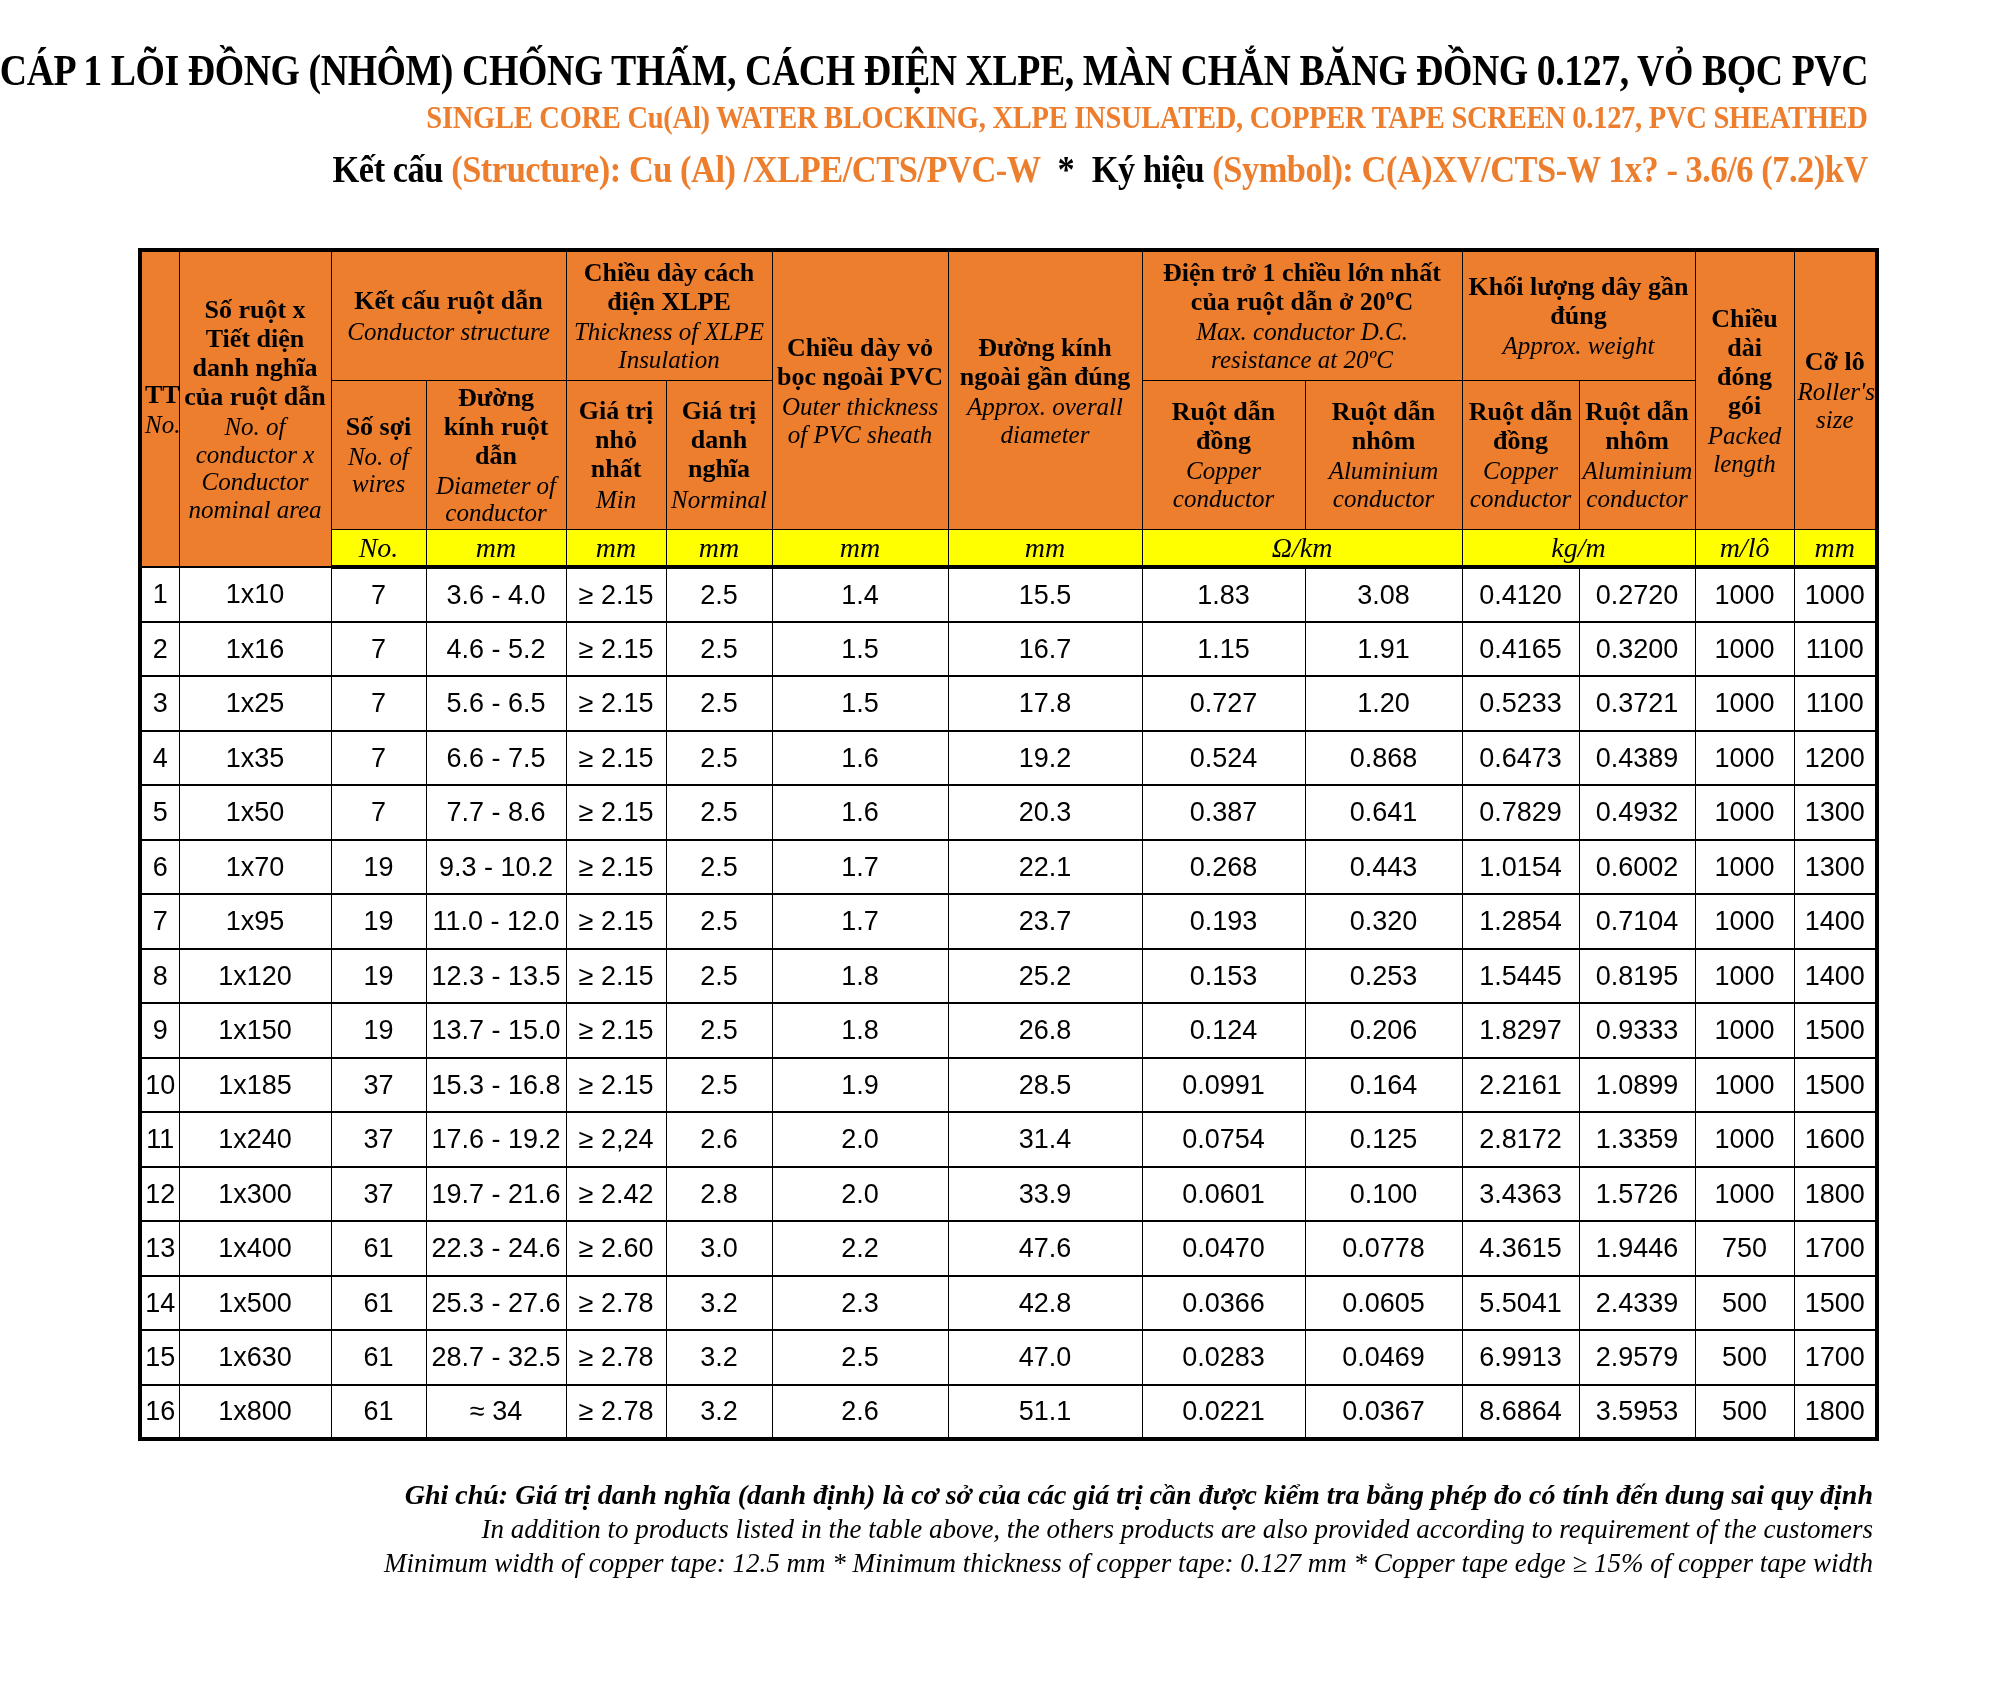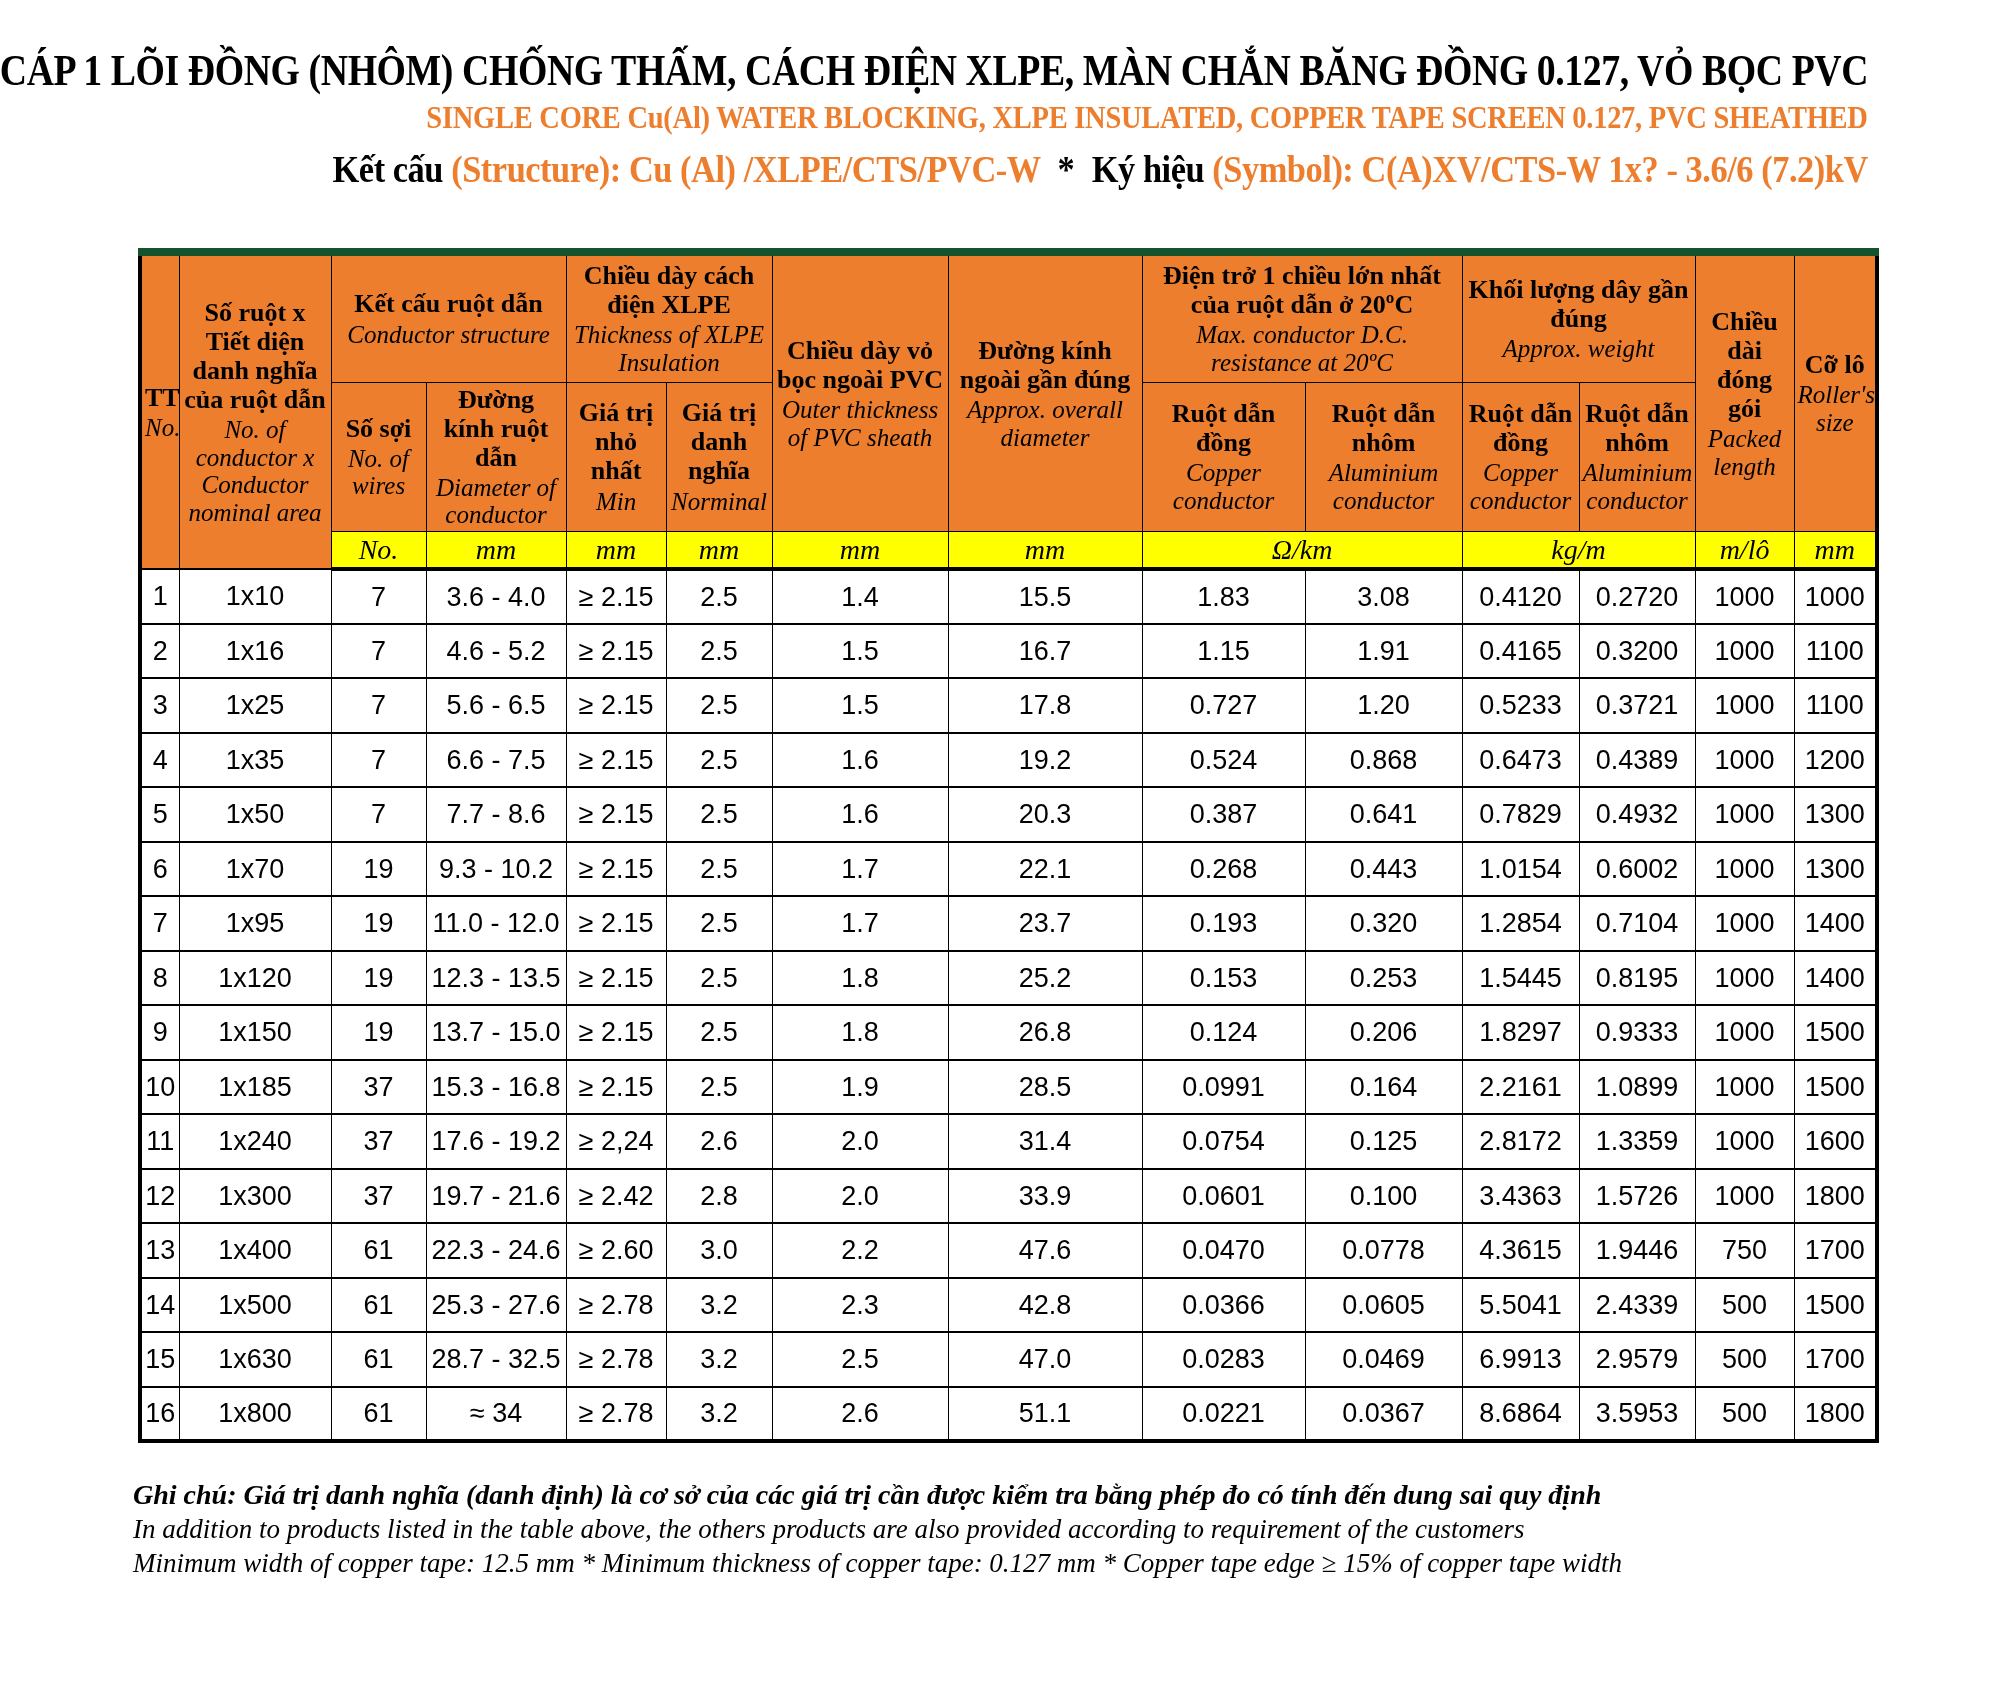--- a/index.html
+++ b/index.html
@@ -52,32 +52,32 @@
     margin-top:2px;
   }
   .spec thead tr.h1{height:130px;}
   .spec thead tr.h2{height:142px;}
   .spec thead tr.units{height:38px;}
   .spec thead tr.units td{
     background:var(--yellow);
     font-style:italic;font-size:28px;text-align:center;vertical-align:middle;
     border-bottom:4px solid #000;
   }
-  .spec thead tr.h1 th{border-top:8px solid #14532d;}
+  .spec thead tr.h1 th{border-top:3px solid #14532d;}
   .spec tbody td{
     font-family:"Liberation Sans", sans-serif;
     font-size:27px;text-align:center;vertical-align:middle;
     height:54.5px;background:#fff;
     border-width:2px 1px;border-style:solid;border-color:#000;
   }
   
   .notes{
     position:absolute;left:133px;top:1478px;width:1740px;
   }
-  .note{font-size:28px;line-height:34px;}
+  .note{font-size:28px;line-height:34px;text-align:right;}
   .note.bold{font-weight:bold;font-style:italic;}
   .note.reg{font-style:italic;font-size:27px;}
 </style>
 </head>
 <body>
 
 <div class="title-block">
   <div class="title-line1">CÁP 1 LÕI ĐỒNG (NHÔM) CHỐNG THẤM, CÁCH ĐIỆN XLPE, MÀN CHẮN BĂNG ĐỒNG 0.127, VỎ BỌC PVC</div><br>
   <div class="title-line2">SINGLE CORE Cu(Al) WATER BLOCKING, XLPE INSULATED, COPPER TAPE SCREEN 0.127, PVC SHEATHED</div><br>
   <div class="title-line3">

